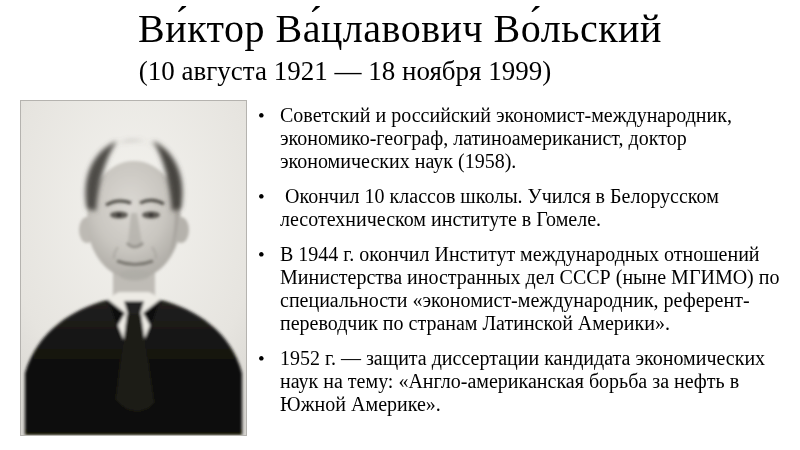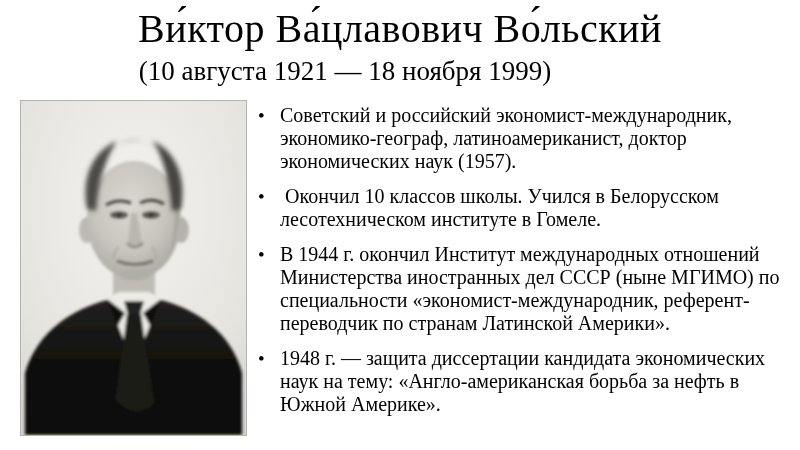--- a/index.html
+++ b/index.html
@@ -120,29 +120,29 @@
         <path d="M106,213 L120,213 L133,302 Q113,320 95,298 Z" fill="#1b1a18"></path>
         <path d="M86,198 L104,212 L96,226 Z" fill="#101010"></path>
         <path d="M140,198 L122,212 L130,226 Z" fill="#101010"></path>
       </g>
     </svg>
   </div>
 
   <ul class="bullets">
     <li class="bullet">
       <span class="dot">•</span>
-      <span class="btext">Советский и российский экономист-международник, экономико-географ, латиноамериканист, доктор экономических наук (1957).</span>
+      <span class="btext">Советский и российский экономист-международник, экономико-географ, латиноамериканист, доктор экономических наук (1958).</span>
     </li>
     <li class="bullet">
       <span class="dot">•</span>
       <span class="btext">&nbsp;Окончил 10 классов школы. Учился в Белорусском лесотехническом институте в Гомеле.</span>
     </li>
     <li class="bullet">
       <span class="dot">•</span>
       <span class="btext">В 1944 г. окончил Институт международных отношений Министерства иностранных дел СССР (ныне МГИМО) по специальности «экономист-международник, референт-переводчик по странам Латинской Америки».</span>
     </li>
     <li class="bullet">
       <span class="dot">•</span>
-      <span class="btext">1948 г. — защита диссертации кандидата экономических наук на тему: «Англо-американская борьба за нефть в Южной Америке».</span>
+      <span class="btext">1952 г. — защита диссертации кандидата экономических наук на тему: «Англо-американская борьба за нефть в Южной Америке».</span>
     </li>
   </ul>
 
 </div>
 
 </body></html>

